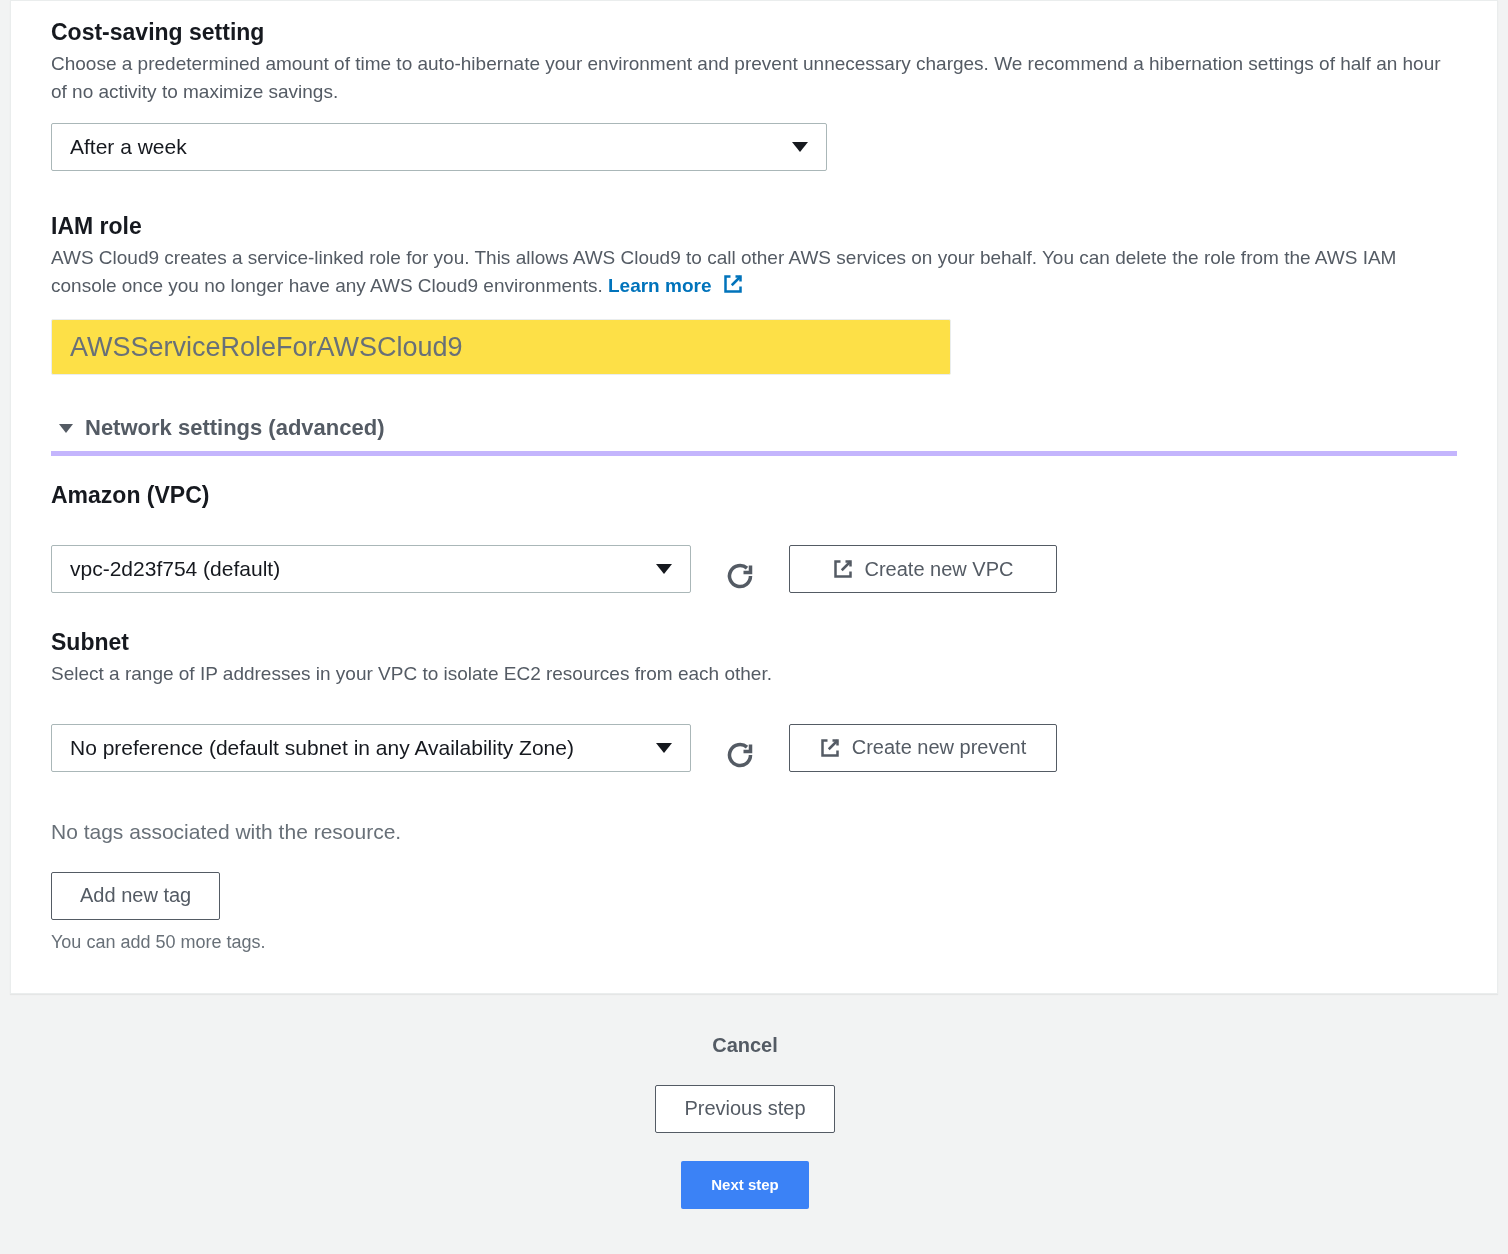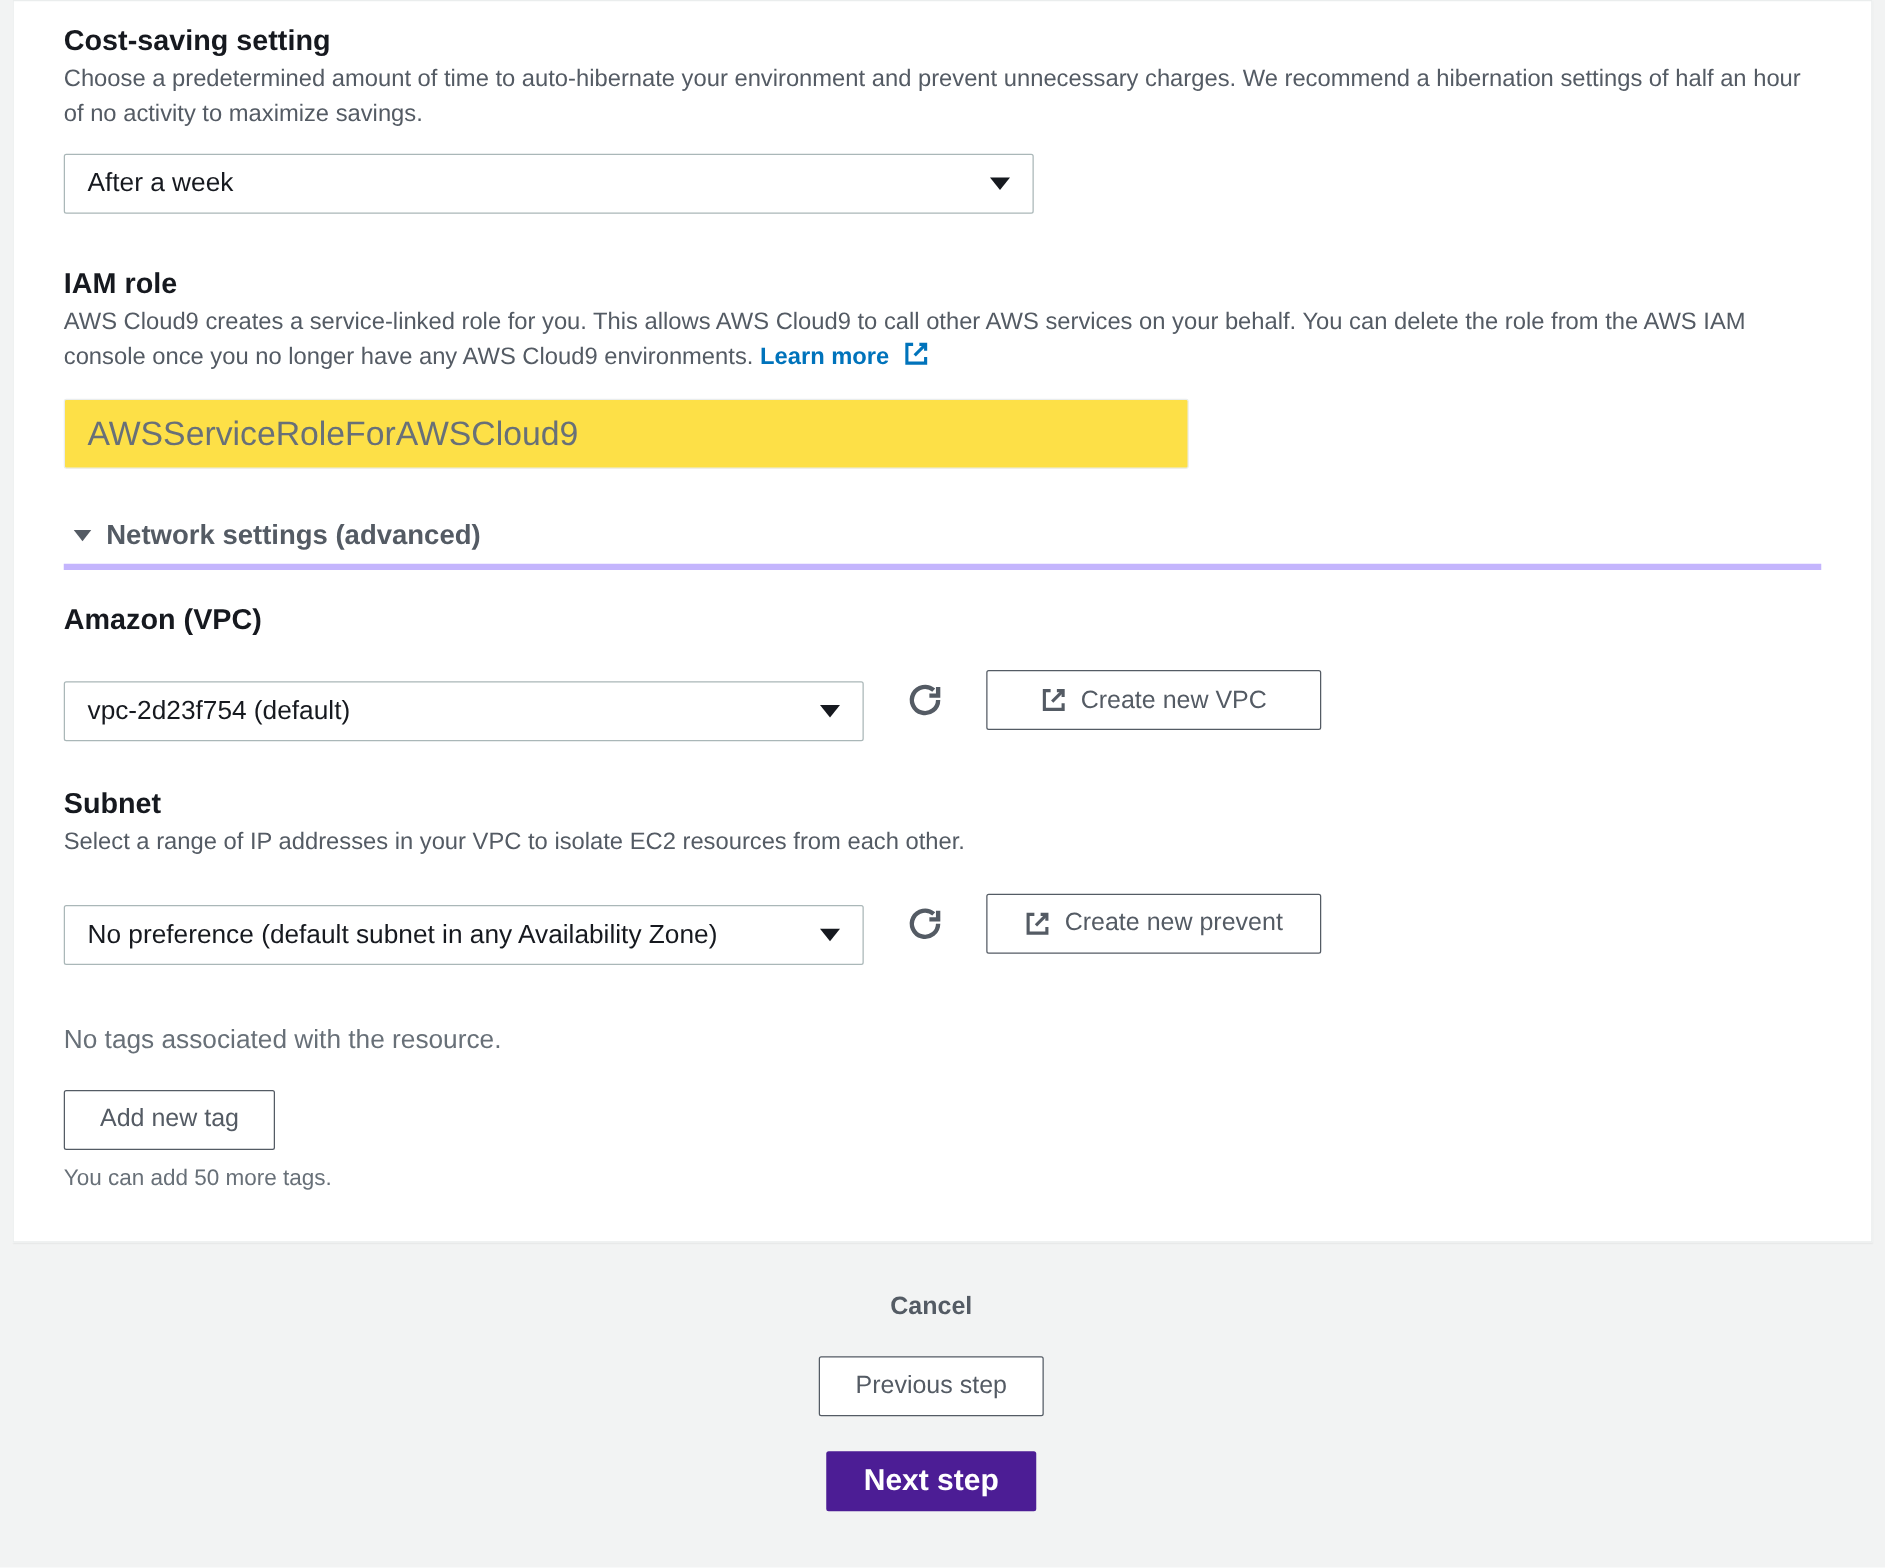--- a/index.html
+++ b/index.html
@@ -99,21 +99,21 @@
     border-top: 9px solid #545b64;
     margin-left: 8px;
   }
   .expander-title {
     font-size: 22px;
     font-weight: 700;
     color: #545b64;
   }
   .row {
     display: flex;
-    align-items: center;
+    align-items: flex-end;
     gap: 32px;
     margin-top: 18px;
   }
   .icon-btn {
     width: 34px;
     height: 34px;
     display: flex;
     align-items: center;
     justify-content: center;
     cursor: pointer;
@@ -154,23 +154,23 @@
     flex-direction: column;
   }
   .text-btn {
     font-size: 20px;
     font-weight: 700;
     color: #545b64;
     cursor: pointer;
   }
   .primary-btn {
     height: 48px;
-    background: #4c1d95;
+    background: #3b82f6;
     color: #fff;
-    font-size: 24px;
+    font-size: 15px;
     font-weight: 700;
     border: none;
     padding: 0 30px;
     border-radius: 2px;
     cursor: pointer;
     text-align: right;
   }
 </style>
 </head>
 <body>

